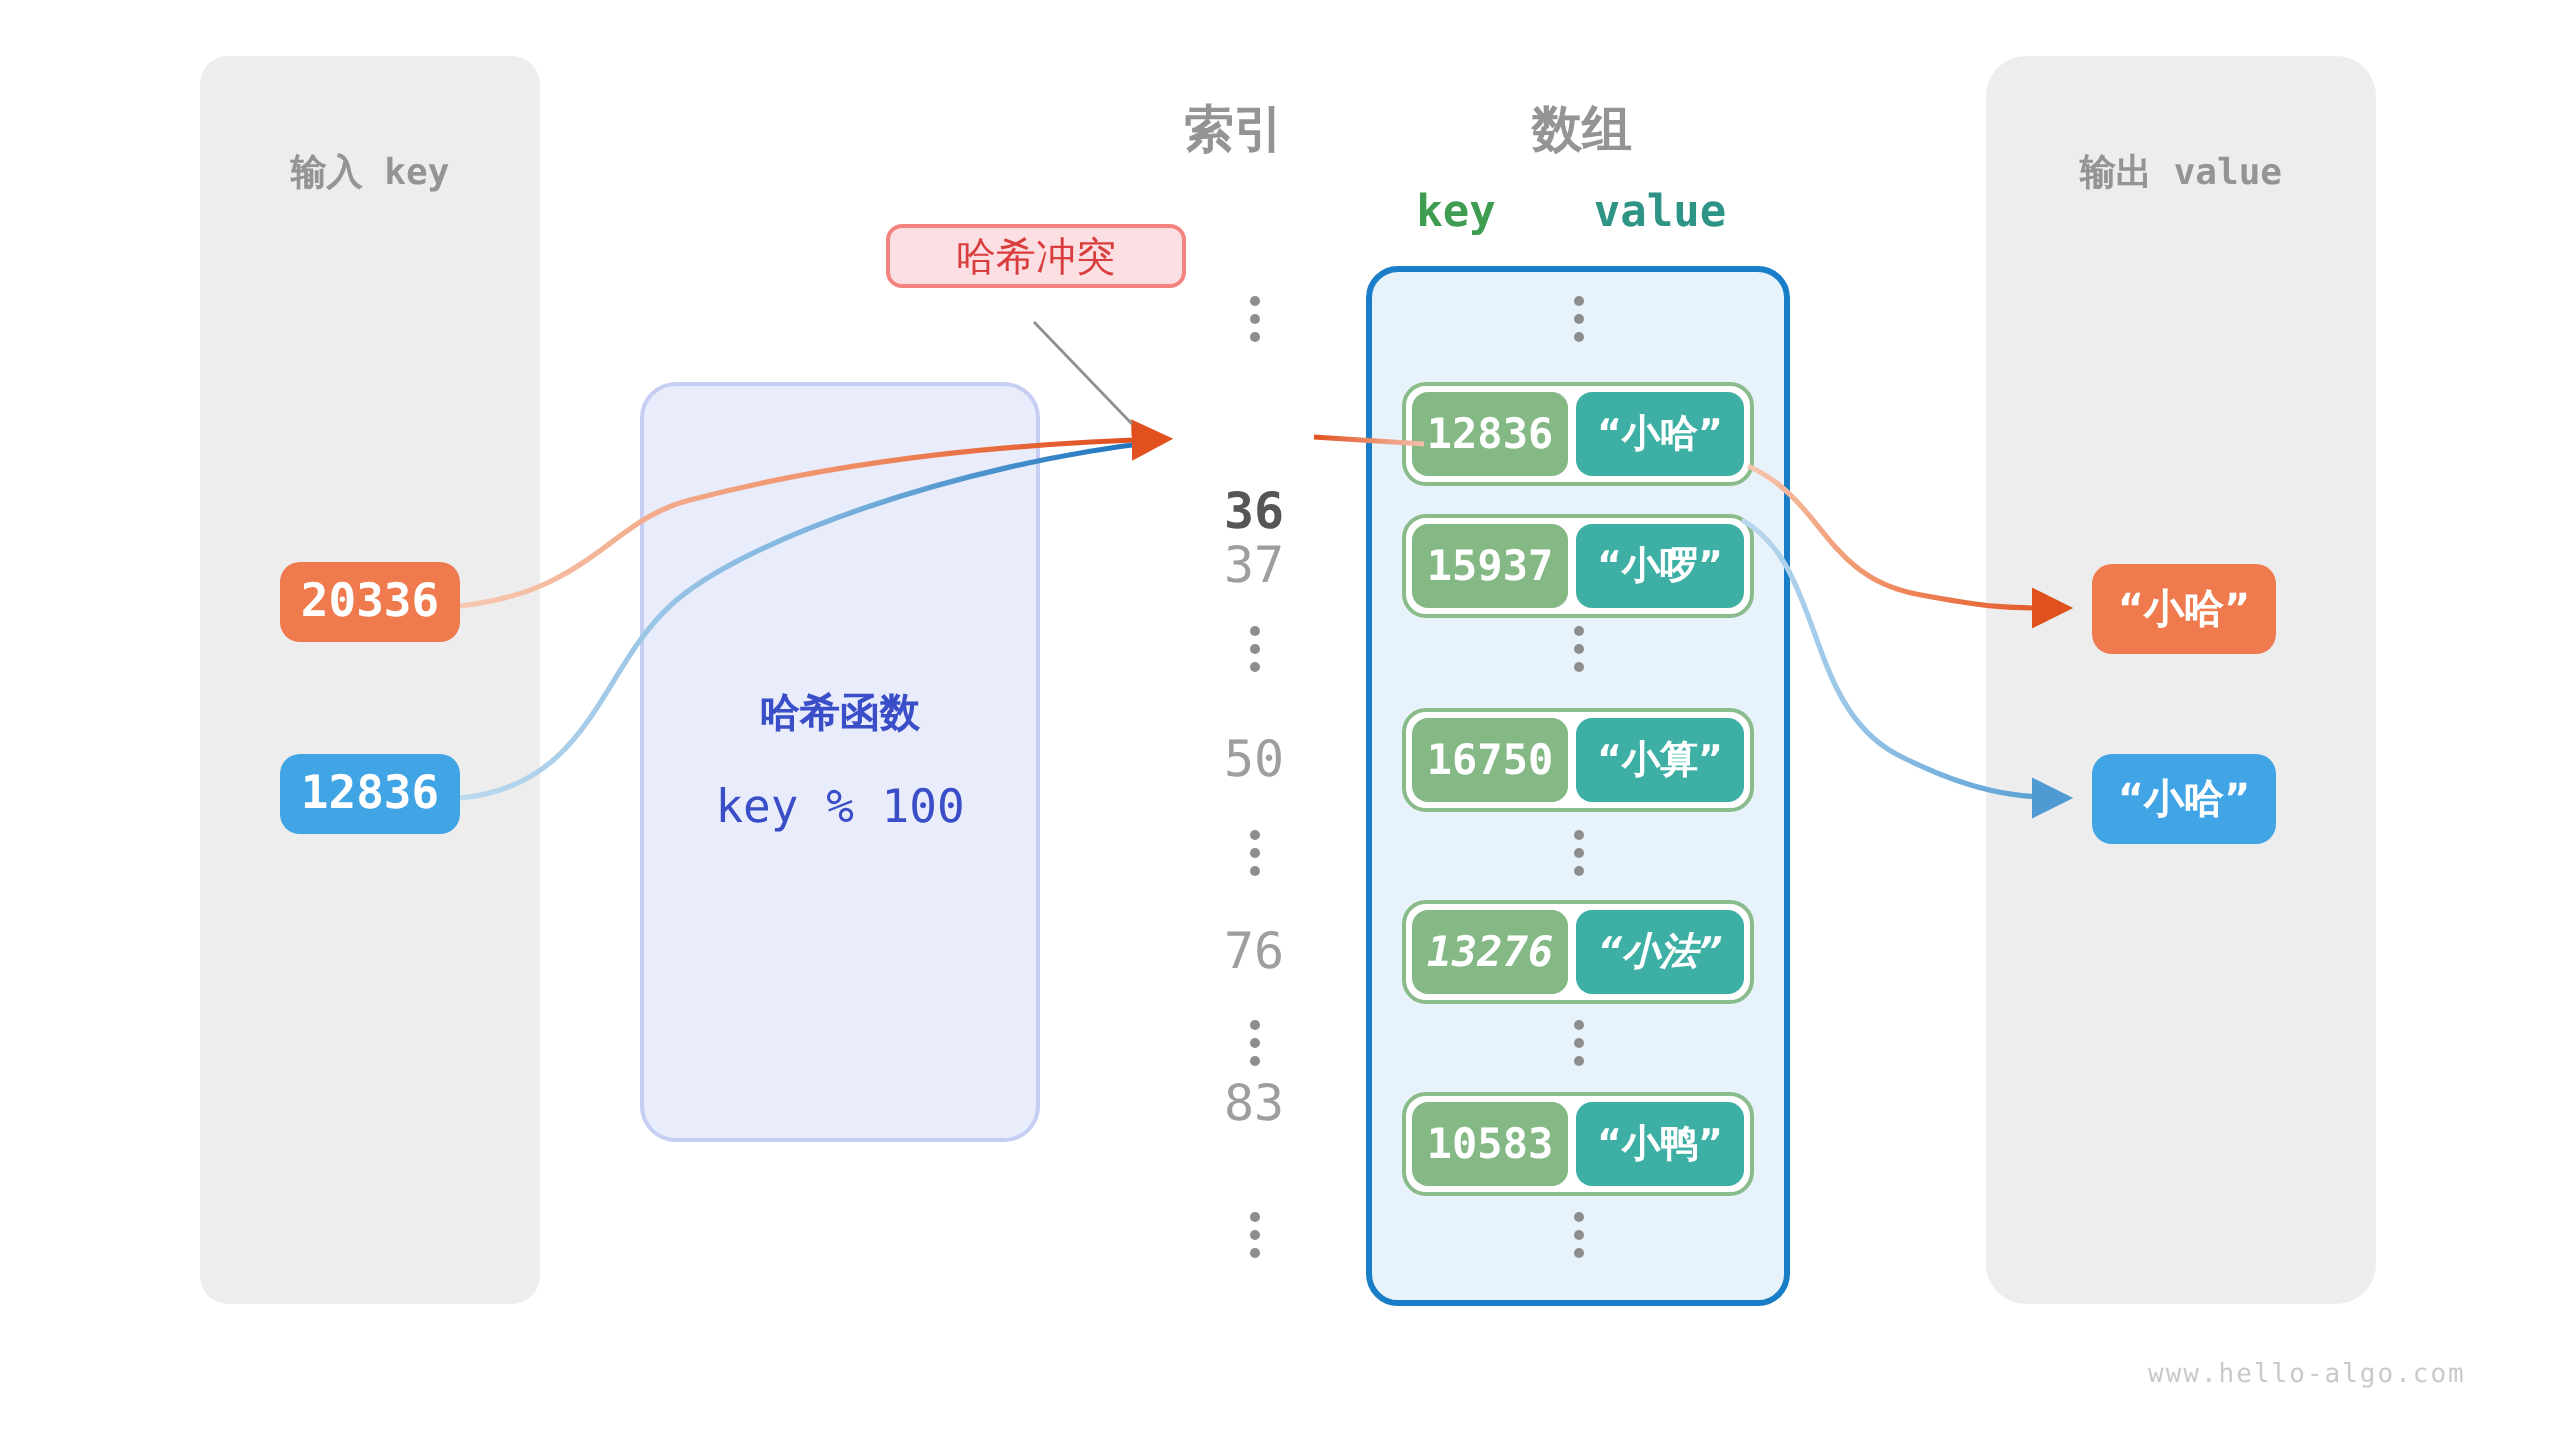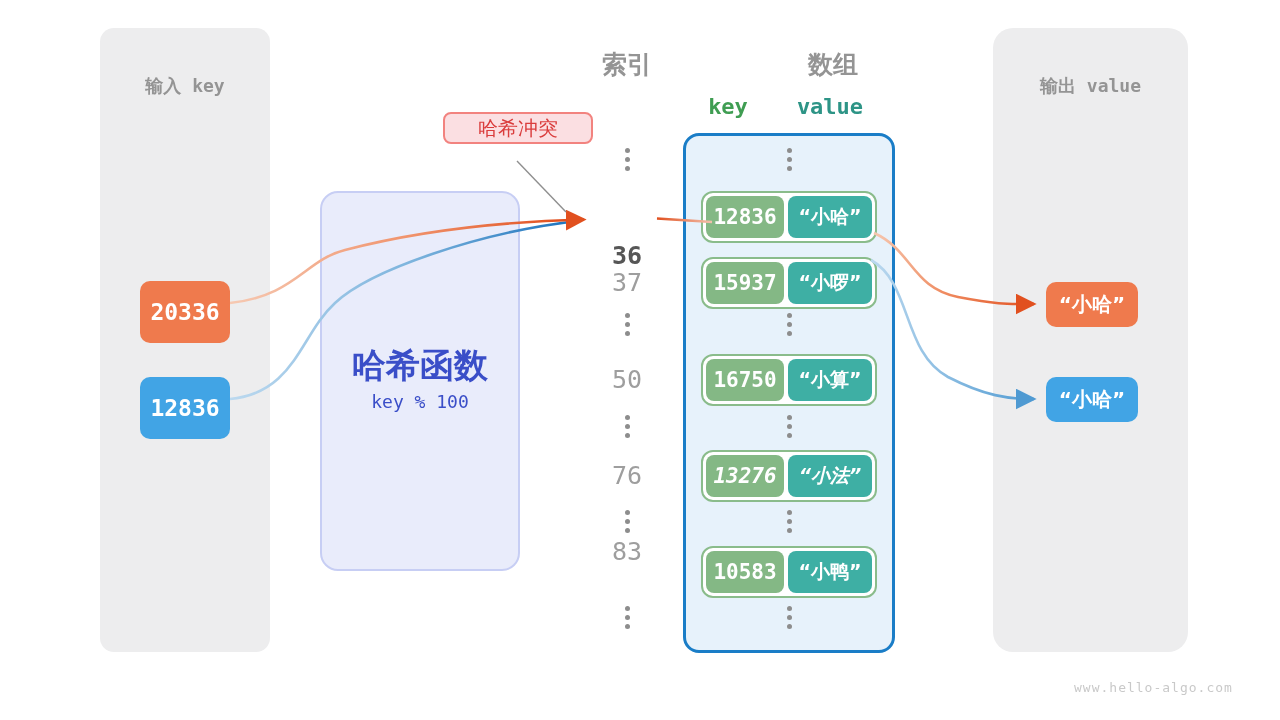--- a/index.html
+++ b/index.html
@@ -12,48 +12,48 @@
   #output-panel{left:993px;width:195px;border-radius:20px;}
   .panel-title{position:absolute;top:46px;left:0;width:100%;text-align:center;
                font-family:"DejaVu Sans Mono","Liberation Mono",monospace;font-weight:bold;
                font-size:18px;color:var(--panel-title);}
 
   
   .pill{position:absolute;border-radius:10px;color:#fff;display:flex;align-items:center;justify-content:center;
         font-family:"DejaVu Sans Mono","Liberation Mono",monospace;font-weight:bold;z-index:6;}
   .pill.orange{background:var(--accent-orange);}
   .pill.blue{background:var(--accent-blue);}
-  .in-pill{left:140px;width:90px;height:62px;font-size:23px;}
+  .in-pill{left:140px;width:90px;height:40px;font-size:23px;}
   #in-key-0{top:281px;}
   #in-key-1{top:377px;}
   .out-pill{left:1046px;width:92px;height:45px;font-size:20px;font-family:"DejaVu Sans","Liberation Sans",sans-serif;}
   #out-val-0{top:282px;}
   #out-val-1{top:377px;}
 
   
   .hash-box{position:absolute;left:320px;top:191px;width:200px;height:380px;box-sizing:border-box;
             background:var(--hash-bg);border:2px solid var(--hash-border);border-radius:18px;z-index:2;}
   .hash-title{position:absolute;left:320px;top:343px;width:200px;text-align:center;
-              font-size:34px;font-weight:bold;color:var(--hash-text);z-index:3;}
+              font-size:20px;font-weight:bold;color:var(--hash-text);z-index:3;}
   .hash-formula{position:absolute;left:320px;top:391px;width:200px;text-align:center;
                 font-family:"DejaVu Sans Mono","Liberation Mono",monospace;
-                font-size:18px;color:var(--hash-text);z-index:3;}
+                font-size:23px;color:var(--hash-text);z-index:3;}
 
   
   .collision{position:absolute;left:443px;top:112px;width:150px;height:32px;box-sizing:border-box;
              background:var(--collision-bg);border:2px solid var(--collision-border);border-radius:8px;
              display:flex;align-items:center;justify-content:center;
              font-size:20px;font-weight:normal;color:var(--collision-text);z-index:6;}
 
   
-  .col-header{position:absolute;top:48px;width:70px;text-align:center;
+  .col-header{position:absolute;top:48px;width:70px;
               font-size:25px;font-weight:bold;color:var(--panel-title);
               font-family:"DejaVu Sans Mono","Liberation Mono",monospace;}
   #index-header{left:592px;}
-  #array-header{left:798px;}
+  #array-header{left:766px;}
   .kv-header{position:absolute;top:94px;width:80px;text-align:center;
              font-family:"DejaVu Sans Mono","Liberation Mono",monospace;font-size:22px;font-weight:bold;}
   #key-col-header{left:688px;color:var(--key-header-green);}
   #value-col-header{left:790px;color:var(--value-header-teal);}
 
   
   .array-box{position:absolute;left:683px;top:133px;width:212px;height:520px;box-sizing:border-box;
              background:var(--array-bg);border:3px solid var(--array-border);border-radius:16px;z-index:1;}
 
   

